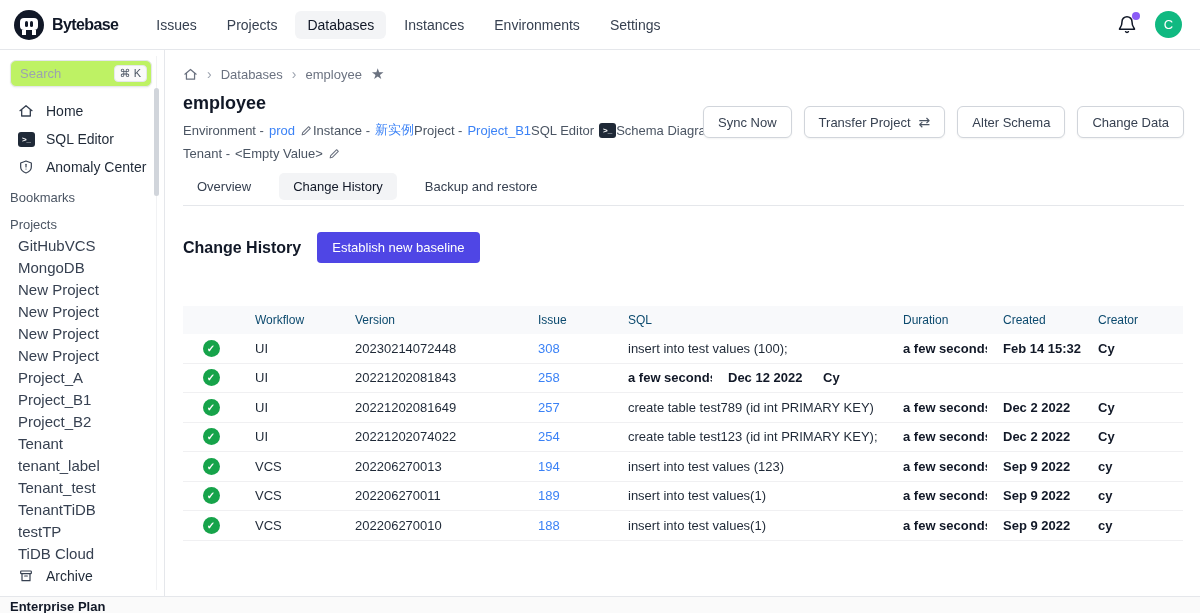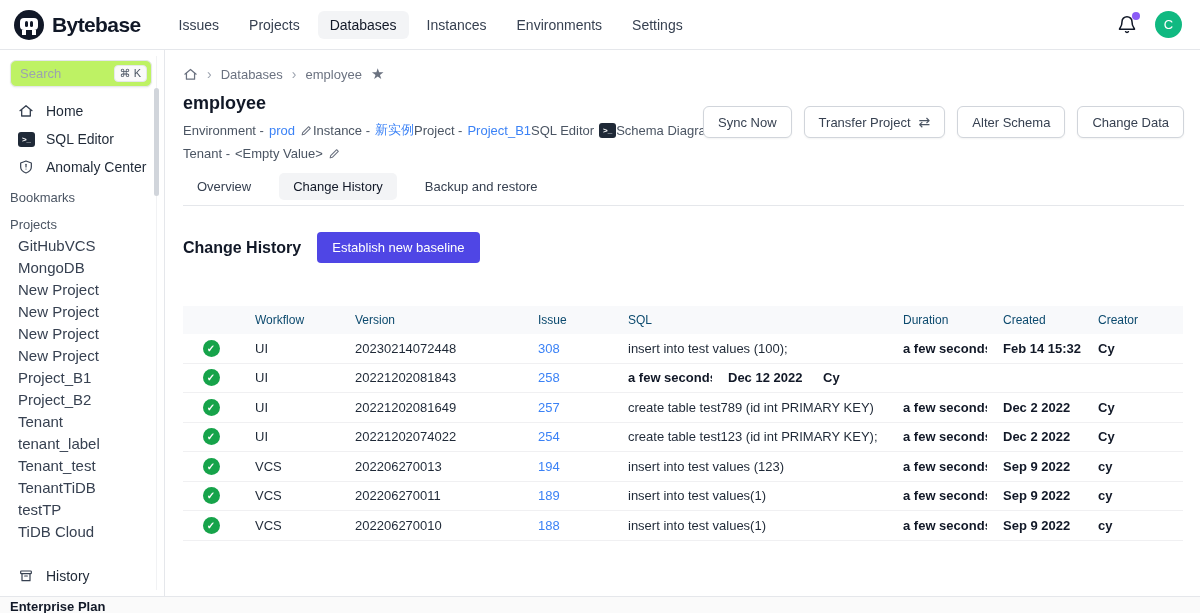--- a/index.html
+++ b/index.html
@@ -8,21 +8,21 @@
 
   
   header { height:50px; display:flex; align-items:center; padding:0 18px 0 14px; border-bottom:1px solid #e5e7eb; background:#fff; }
   .brand { display:flex; align-items:center; gap:8px; cursor:pointer; }
   .logo { width:30px; height:30px; border-radius:50%; background:var(--brand-dark); position:relative; flex-shrink:0; }
   .logo .face { position:absolute; left:6px; top:8px; width:18px; height:12px; background:#fff; border-radius:4px; }
   .logo .eye { position:absolute; top:11px; width:3px; height:6px; background:var(--brand-dark); border-radius:1.5px; }
   .logo .eye.l { left:11px; } .logo .eye.r { left:16px; }
   .logo .leg { position:absolute; top:20px; width:4px; height:5px; background:#fff; }
   .logo .leg.l { left:8px; } .logo .leg.r { left:18px; }
-  .brand-text { font-size:21px; font-weight:700; color:#111827; letter-spacing:-0.6px; }
+  .brand-text { font-size:16px; font-weight:700; color:#111827; letter-spacing:-0.6px; }
   nav { display:flex; gap:6px; margin-left:26px; }
   .nav-item { font-size:14px; color:#374151; padding:6px 12px; border-radius:6px; cursor:pointer; white-space:nowrap; }
   .nav-item.active { background:#f3f4f6; color:#111827; }
   .header-right { margin-left:auto; display:flex; align-items:center; gap:18px; }
   .bell-wrap { position:relative; cursor:pointer; display:flex; }
   .bell-dot { position:absolute; top:-3px; right:-3px; width:8px; height:8px; border-radius:50%; background:var(--dot); }
   .avatar { width:27px; height:27px; border-radius:50%; background:var(--avatar); color:#fff; font-size:13px; display:flex; align-items:center; justify-content:center; cursor:pointer; }
 
   
   .app-body { display:flex; height:546px; }
@@ -152,38 +152,39 @@
       </div>
     <div class="section-label">Bookmarks</div>
     <div class="section-label">Projects</div>
     <div id="project-list">
         <div class="project-item">GitHubVCS</div>
         <div class="project-item">MongoDB</div>
         <div class="project-item">New Project</div>
         <div class="project-item">New Project</div>
         <div class="project-item">New Project</div>
         <div class="project-item">New Project</div>
+        <div class="project-item">Project_A</div>
         <div class="project-item">Project_B1</div>
         <div class="project-item">Project_B2</div>
         <div class="project-item">Tenant</div>
         <div class="project-item">tenant_label</div>
         <div class="project-item">Tenant_test</div>
         <div class="project-item">TenantTiDB</div>
         <div class="project-item">testTP</div>
         <div class="project-item">TiDB Cloud</div>
       </div>
     <div class="side-item archive">
       <span class="icon">
         <svg width="16" height="16" viewBox="0 0 24 24" fill="none" stroke="#374151" stroke-width="1.8" stroke-linecap="round" stroke-linejoin="round">
             <rect x="4" y="4.5" width="16" height="4" rx="1"></rect>
             <path d="M6 8.5V19h12V8.5"></path>
             <path d="M10 12h4"></path>
           </svg>
       </span>
-      <span>History</span>
+      <span>Archive</span>
     </div>
     <div class="scroll-track"></div>
     <div class="scroll-thumb"></div>
   </aside>
 
   <main>
     <div class="breadcrumb">
       <span class="icon-inline">
         <svg width="15" height="15" viewBox="0 0 24 24" fill="none" stroke="#6b7280" stroke-width="2" stroke-linecap="round" stroke-linejoin="round">
             <path d="M3 11.5 12 4l9 7.5"></path>

